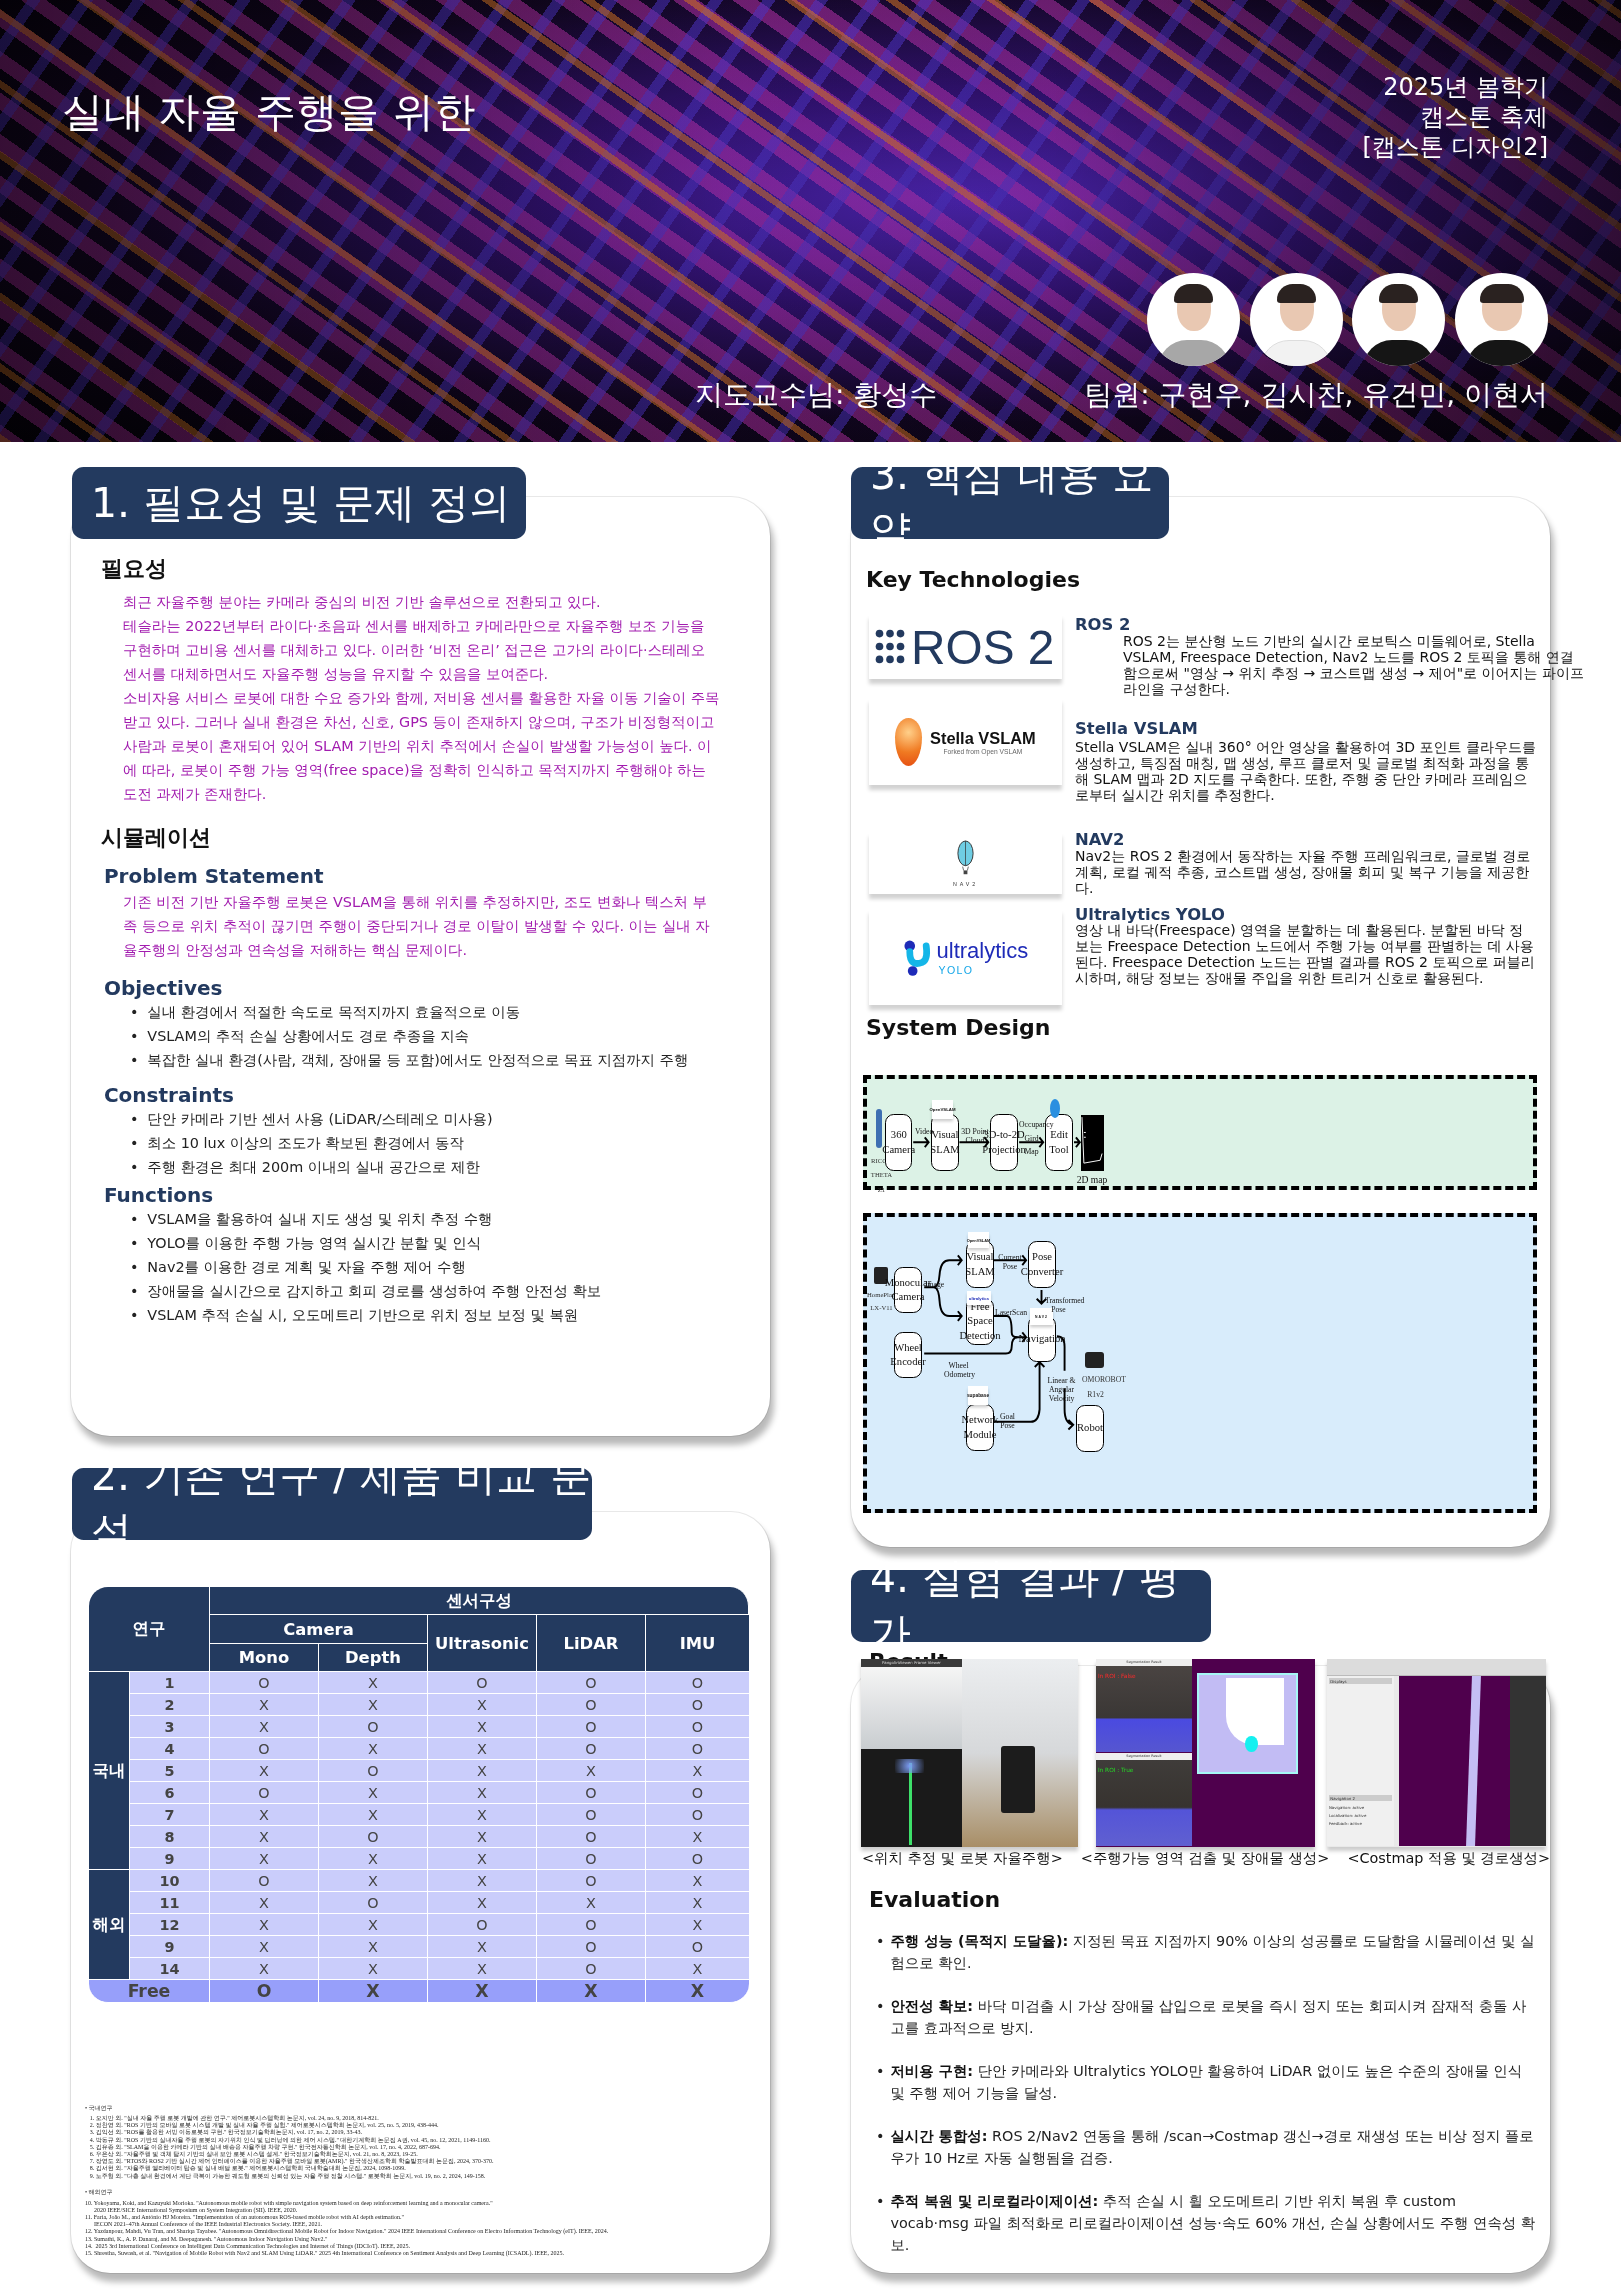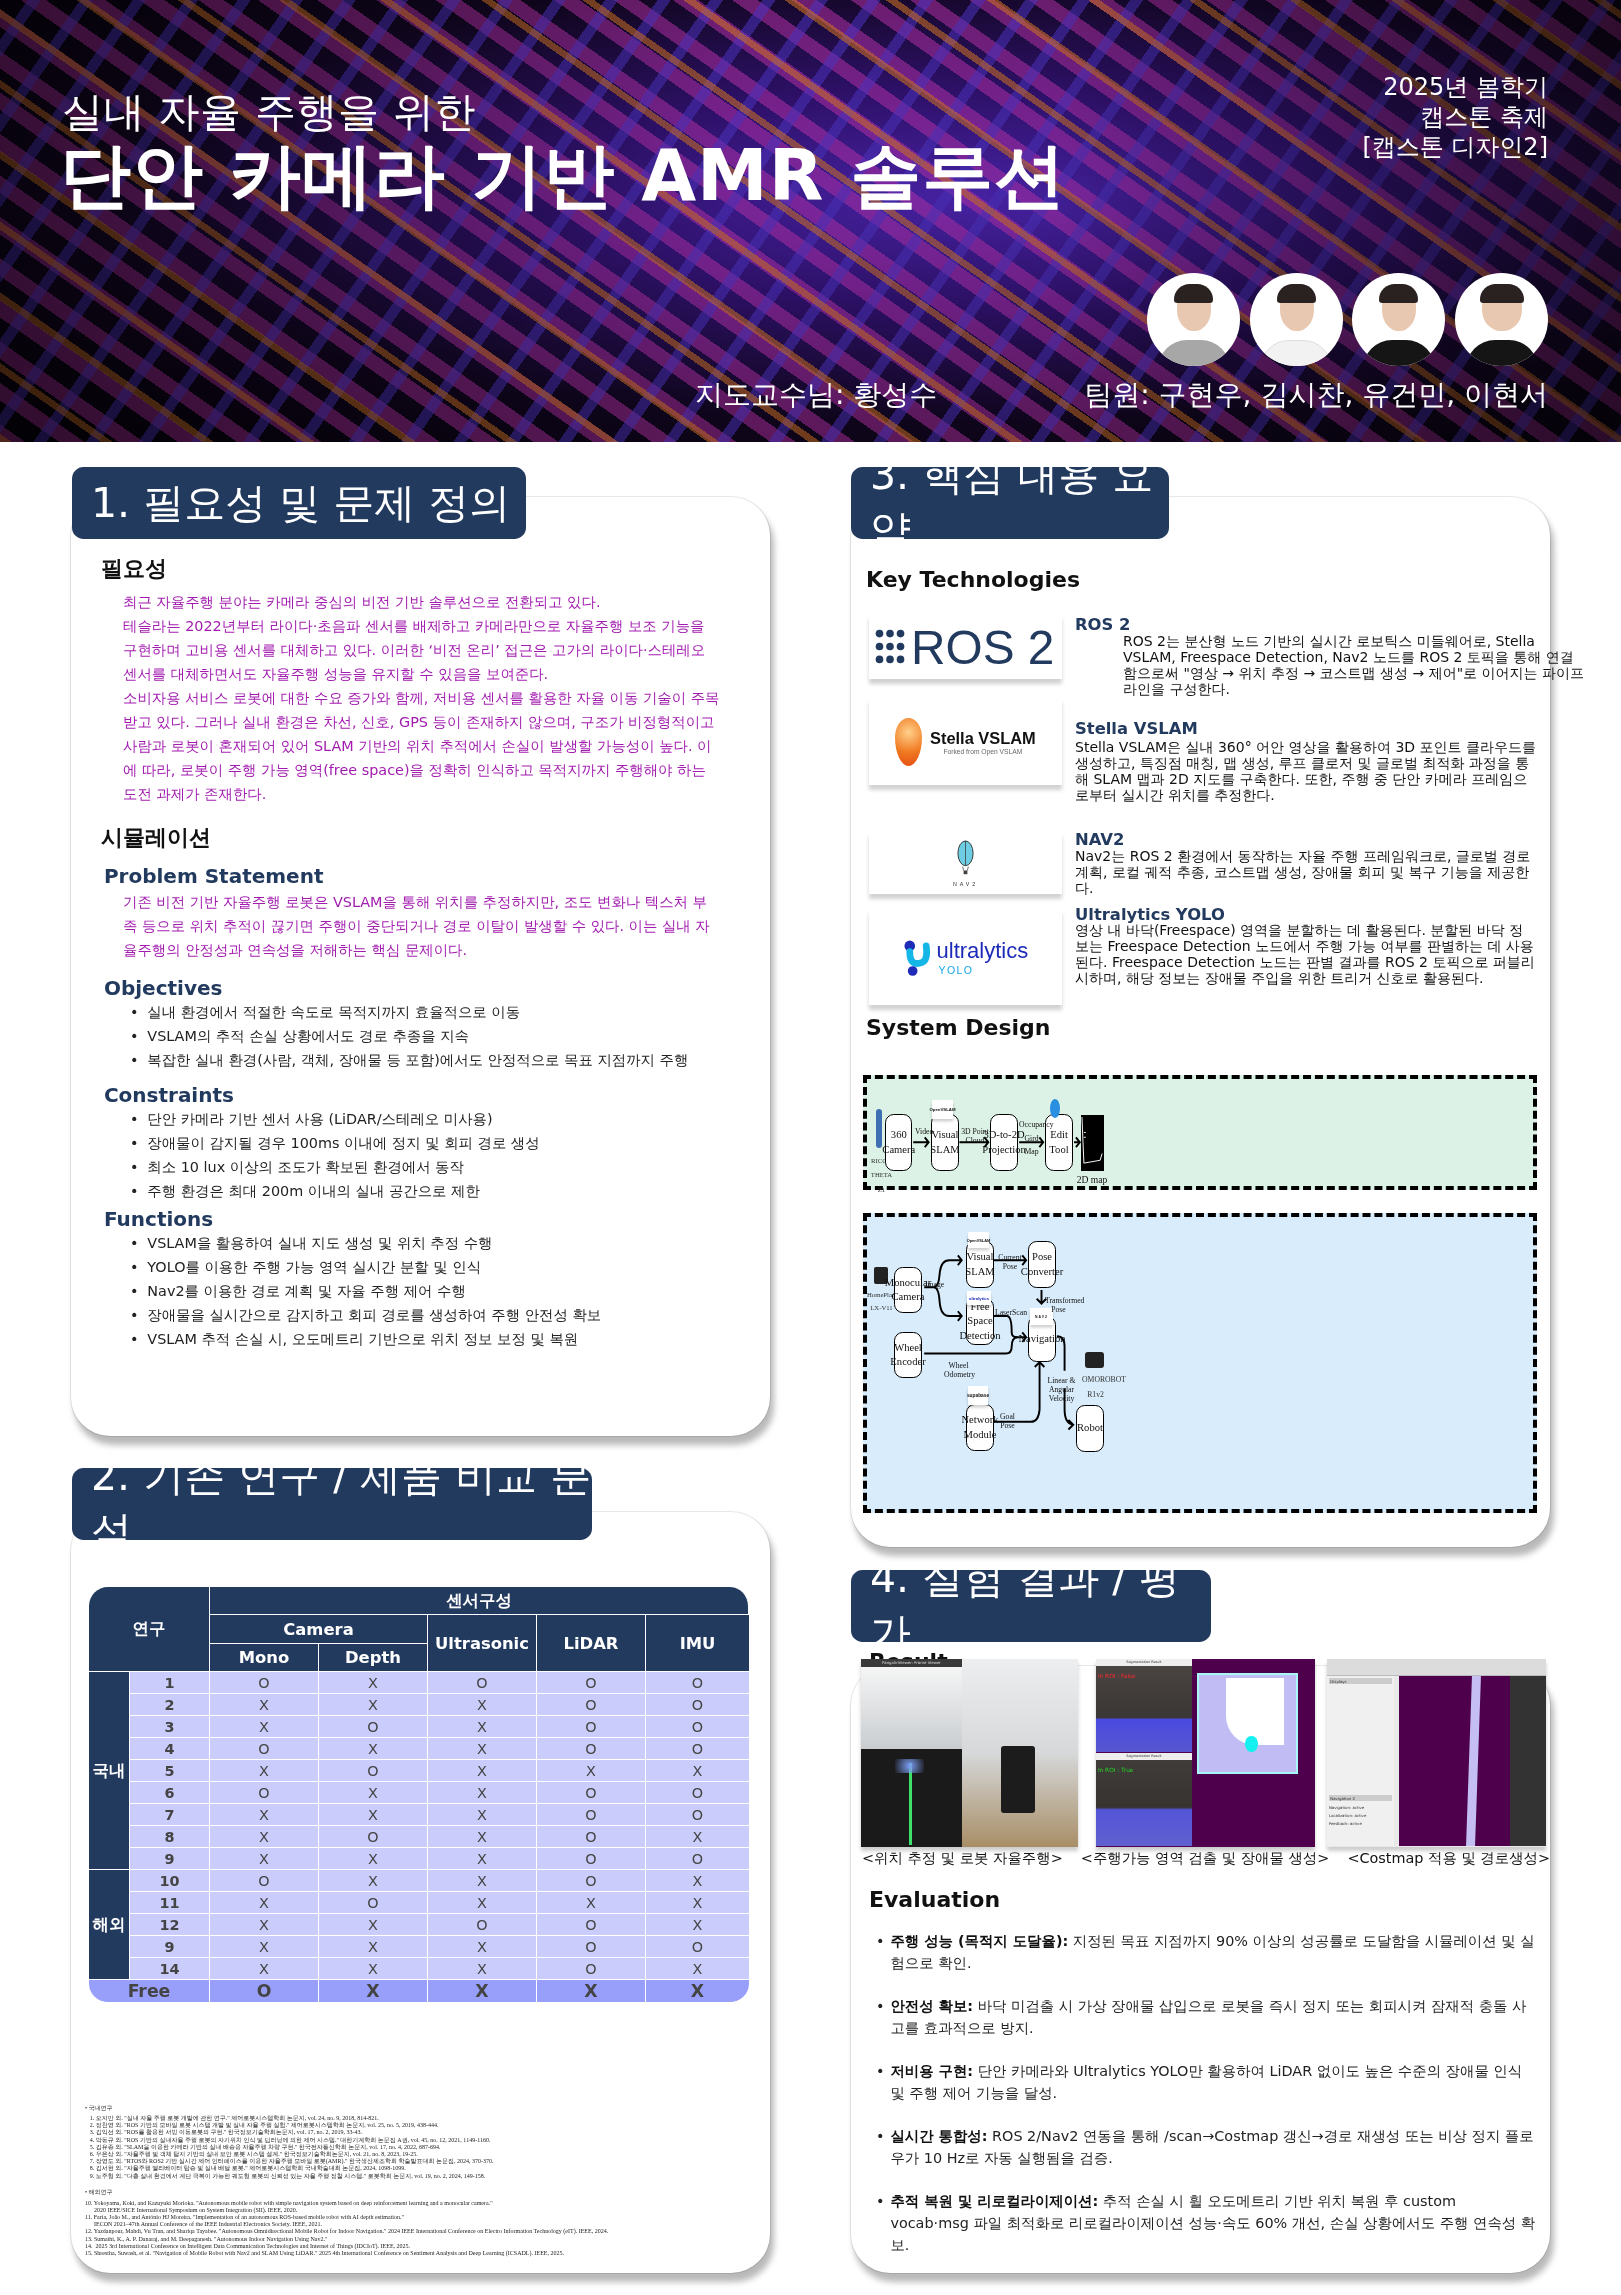--- a/index.html
+++ b/index.html
@@ -74,21 +74,20 @@
   .eval li { position: relative; padding-left: 15.4px; font-size: 14.4px; line-height: 22px; color: #222; margin-bottom: 21px; }
   .eval li::before { content: "•"; position: absolute; left: 1px; top: 0; }
   .eval b { font-weight: 700; color: #111; }
 </style>
 </head>
 <body>
 
 <div class="hero">
   <div class="hero-dark"></div>
   <div class="hero-sub">실내 자율 주행을 위한</div>
-  <div class="hero-title">단안 카메라 기반 AMR 솔루션</div>
   <div class="hero-meta">
     <div>2025년 봄학기</div>
     <div>캡스톤 축제</div>
     <div>[캡스톤 디자인2]</div>
   </div>
   <div class="avatars">
     <div class="avatar">
         <div class="body" style="background:#a7a7a7"></div>
         <div class="head"></div>
         <div class="hair"></div>
@@ -143,21 +142,20 @@
   <div class="h-en" style="margin-top:13.5px; padding-left:2.9px;">Objectives</div>
   <ul class="bullets" style="padding-left:29px;">
     <li>실내 환경에서 적절한 속도로 목적지까지 효율적으로 이동</li>
     <li>VSLAM의 추적 손실 상황에서도 경로 추종을 지속</li>
     <li>복잡한 실내 환경(사람, 객체, 장애물 등 포함)에서도 안정적으로 목표 지점까지 주행</li>
   </ul>
 
   <div class="h-en" style="margin-top:10.6px; padding-left:2.9px;">Constraints</div>
   <ul class="bullets" style="padding-left:29px;">
     <li>단안 카메라 기반 센서 사용 (LiDAR/스테레오 미사용)</li>
-    <li>장애물이 감지될 경우 100ms 이내에 정지 및 회피 경로 생성</li>
     <li>최소 10 lux 이상의 조도가 확보된 환경에서 동작</li>
     <li>주행 환경은 최대 200m 이내의 실내 공간으로 제한</li>
   </ul>
 
   <div class="h-en" style="margin-top:4.8px; padding-left:2.9px;">Functions</div>
   <ul class="bullets" style="padding-left:29px;">
     <li>VSLAM을 활용하여 실내 지도 생성 및 위치 추정 수행</li>
     <li>YOLO를 이용한 주행 가능 영역 실시간 분할 및 인식</li>
     <li>Nav2를 이용한 경로 계획 및 자율 주행 제어 수행</li>
     <li>장애물을 실시간으로 감지하고 회피 경로를 생성하여 주행 안전성 확보</li>

